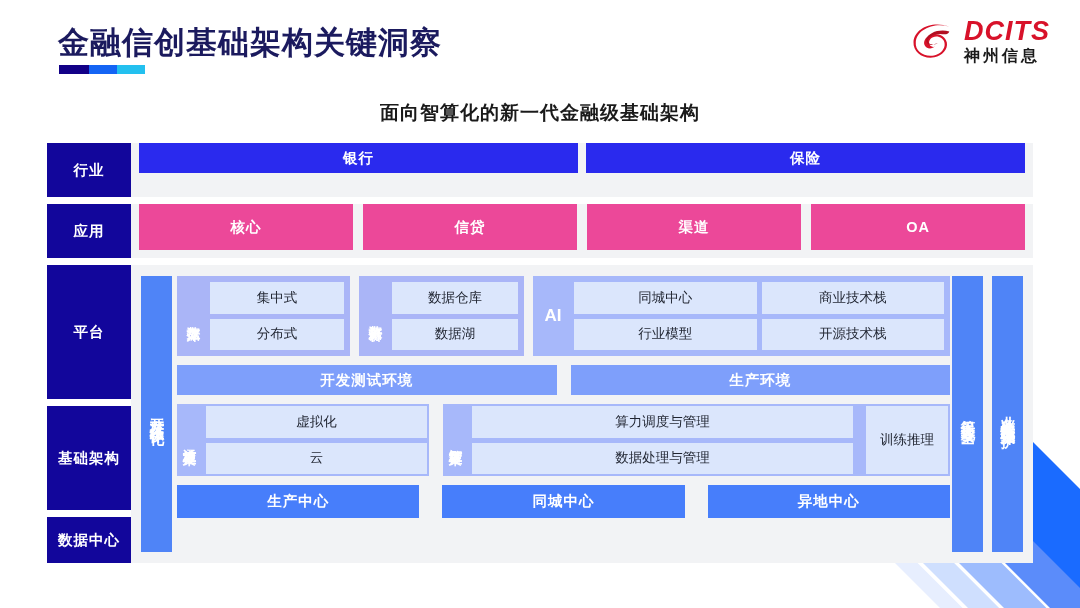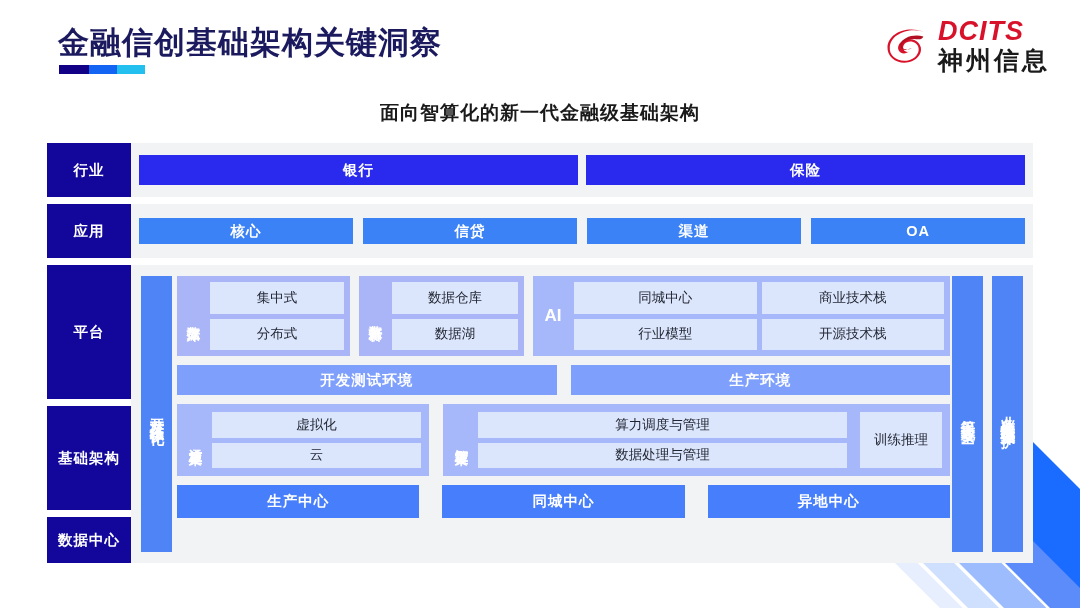--- a/index.html
+++ b/index.html
@@ -25,51 +25,51 @@
   .title-rule { position: absolute; left: 59px; top: 65px; display: flex; width: 86px; height: 9px; }
   .title-rule i { display: block; height: 100%; }
   .tr1 { width: 30px; background: #120087; }
   .tr2 { width: 28px; background: #1464f4; }
   .tr3 { width: 28px; background: #23c0ef; }
 
   .logo { position: absolute; right: 30px; top: 18px; display: flex; align-items: center; gap: 7px; }
   .logo-mark { width: 46px; height: 46px; }
   .logo-text { display: flex; flex-direction: column; line-height: 1; }
   .logo-en { font-size: 27px; font-weight: bold; color: #d8122a; letter-spacing: 1px; font-style: italic; }
-  .logo-cn { font-size: 25px; font-weight: bold; color: #1a1a1a; letter-spacing: 3px; margin-top: 3px; }
+  .logo-cn { font-size: 16px; font-weight: bold; color: #1a1a1a; letter-spacing: 3px; margin-top: 3px; }
 
   .subtitle { position: absolute; left: 0; top: 100px; width: 1080px; text-align: center; font-size: 19px; font-weight: bold; color: #1a1a1a; letter-spacing: 1px; }
 
   
   .diagram { position: absolute; left: 47px; top: 143px; width: 986px; }
 
   .row { display: flex; align-items: stretch; margin-bottom: 7px; }
 
   .sidelabel {
     background: #12069b; color: #ffffff;
     font-size: 14.5px; font-weight: bold; letter-spacing: 1px;
     display: flex; align-items: center; justify-content: center;
     width: 84px; flex: 0 0 84px;
   }
 
-  .band { flex: 1; background: #f2f3f5; display: flex; align-items: center; }
+  .band { flex: 1; background: #f2f3f5; display: flex; align-items: flex-start; }
 
   
   .row-industry .band { height: 54px; padding: 0 8px; gap: 8px; }
   .chip-industry {
     flex: 1; height: 30px; background: #2a2aee; color: #fff;
     display: flex; align-items: center; justify-content: center;
     font-size: 14.5px; font-weight: bold; letter-spacing: 1px;
   }
   .row-industry .sidelabel { height: 54px; }
 
   
   .row-app .band { height: 54px; padding: 0 8px; gap: 10px; }
   .chip-app {
-    flex: 1; height: 26px; background: #3b82f6; color: #fff;
+    flex: 1; height: 46px; background: #ec4899; color: #fff;
     display: flex; align-items: center; justify-content: center;
     font-size: 14.5px; font-weight: bold; letter-spacing: 1px;
   }
   .row-app .sidelabel { height: 54px; }
 
   
   .body-row { display: flex; align-items: stretch; }
   .body-labels { width: 84px; flex: 0 0 84px; display: flex; flex-direction: column; gap: 7px; }
   .lbl-platform { flex: 0 0 134px; }
   .lbl-infra    { flex: 0 0 104px; }
@@ -117,21 +117,21 @@
 
   
   .env-row { display: flex; gap: 14px; height: 30px; }
   .env-chip {
     flex: 1; background: #7e9ffb; color: #fff; font-size: 14.5px; font-weight: bold;
     display: flex; align-items: center; justify-content: center; letter-spacing: 1px;
   }
 
   
   .fw-row { display: flex; gap: 14px; height: 72px; }
-  .fw { background: #a7b8fa; display: flex; align-items: flex-start; padding: 8px; gap: 7px; }
+  .fw { background: #a7b8fa; display: flex; align-items: flex-start; padding: 2px; gap: 7px; }
   .fw-general { flex: 0 0 252px; }
   .fw-ai { flex: 1; }
   .fw-stack { flex: 1; display: flex; flex-direction: column; gap: 5px; height: 100%; }
   .fw-side { flex: 0 0 82px; height: 100%; margin-left: 6px; }
   .fw-side .cell { height: 100%; text-align: center; line-height: 1.35; }
 
   
   .dc-row { display: flex; gap: 23px; height: 33px; }
   .dc-chip {
     flex: 1; background: #477efb; color: #fff; font-size: 14.5px; font-weight: bold;

